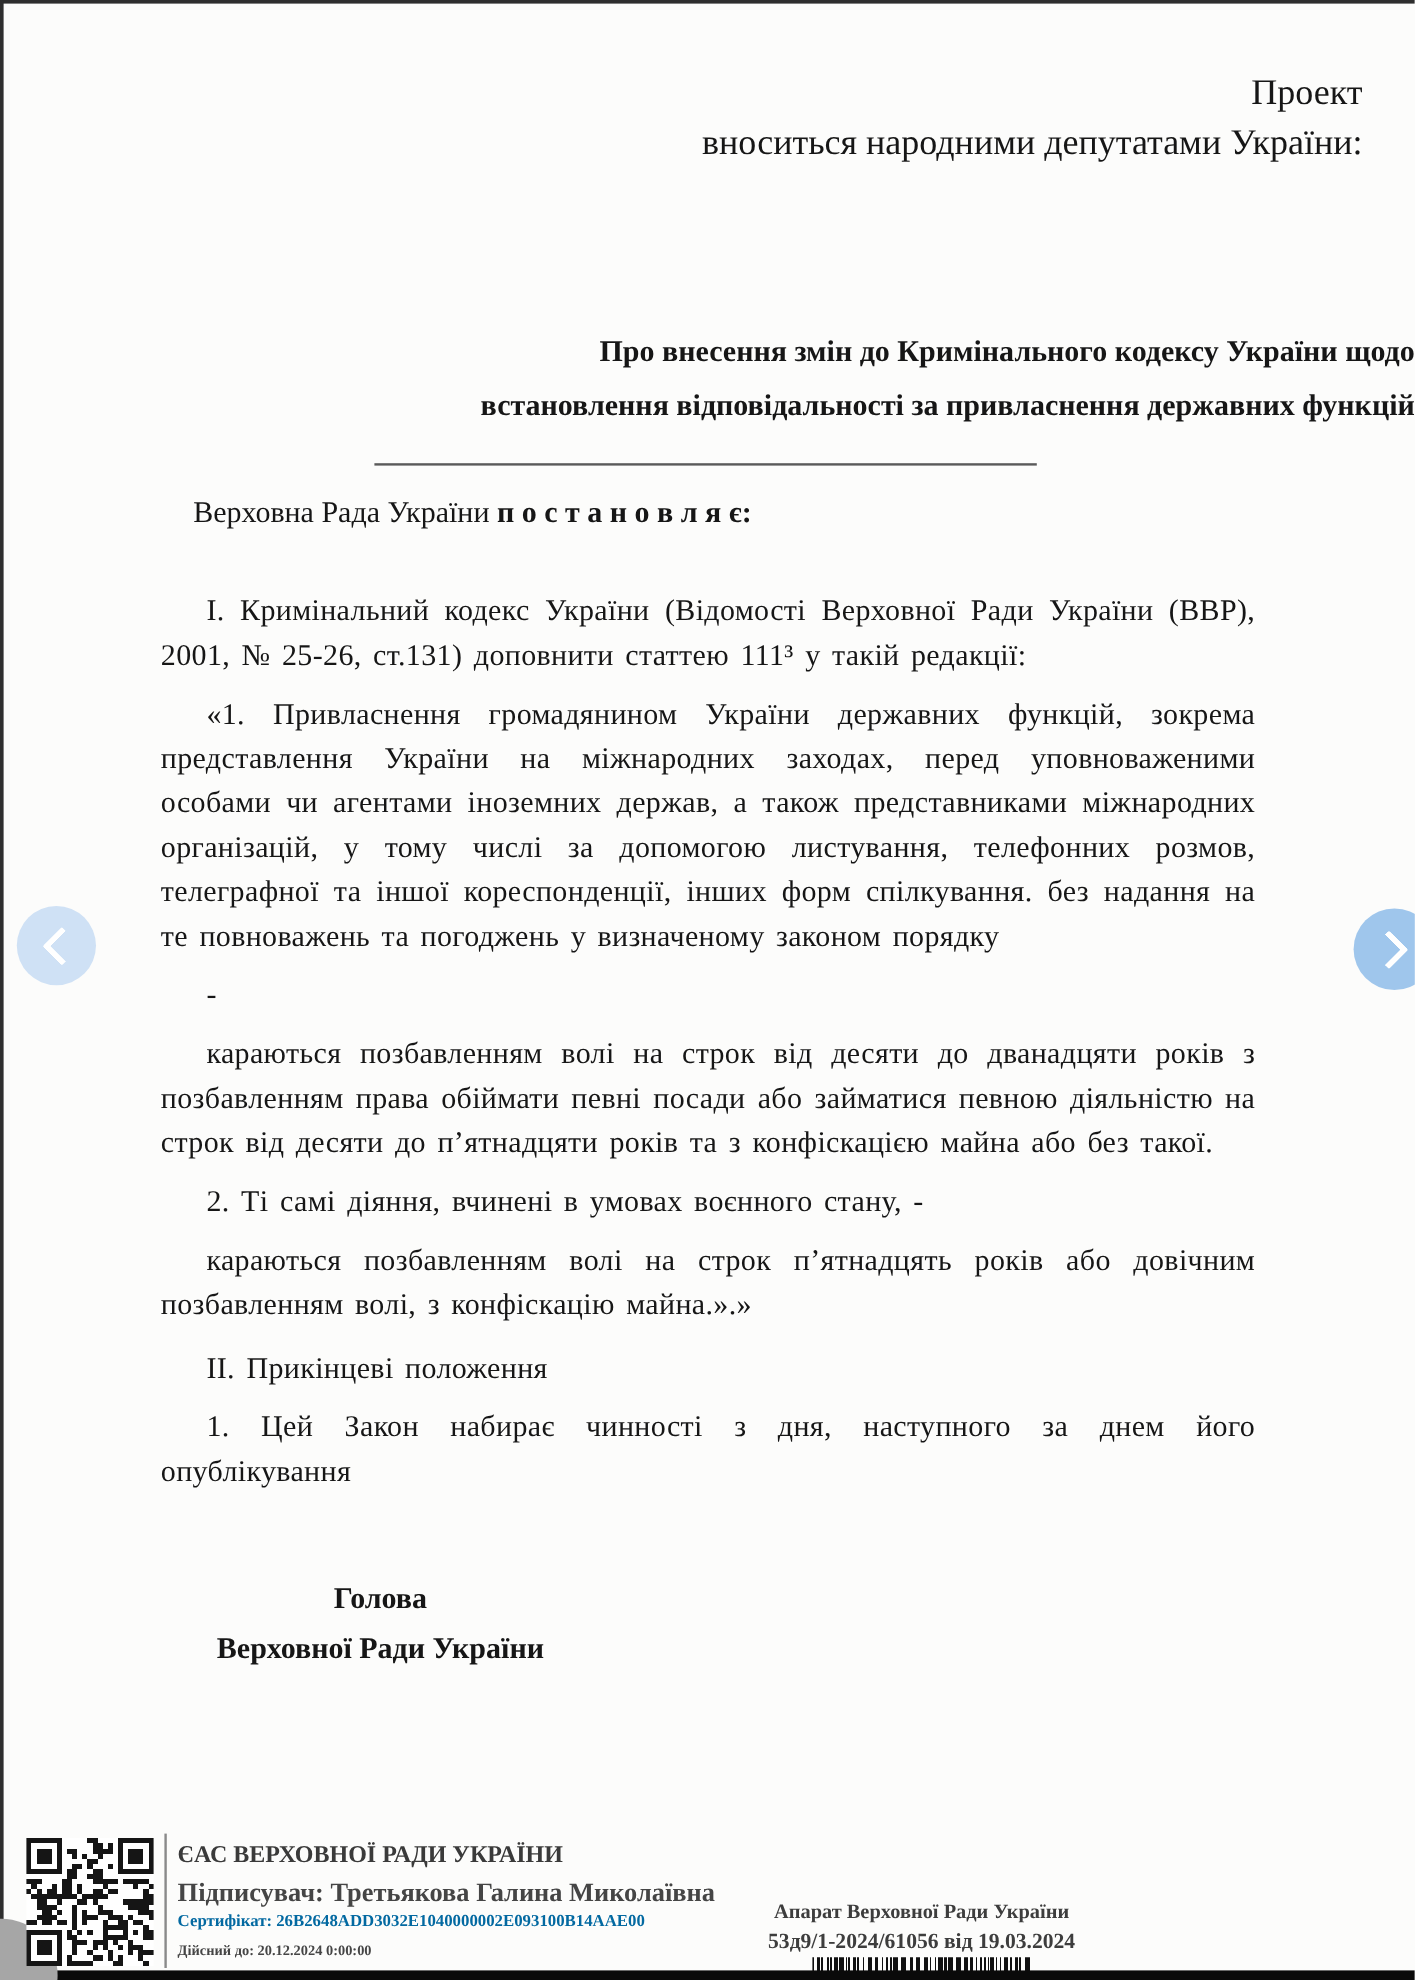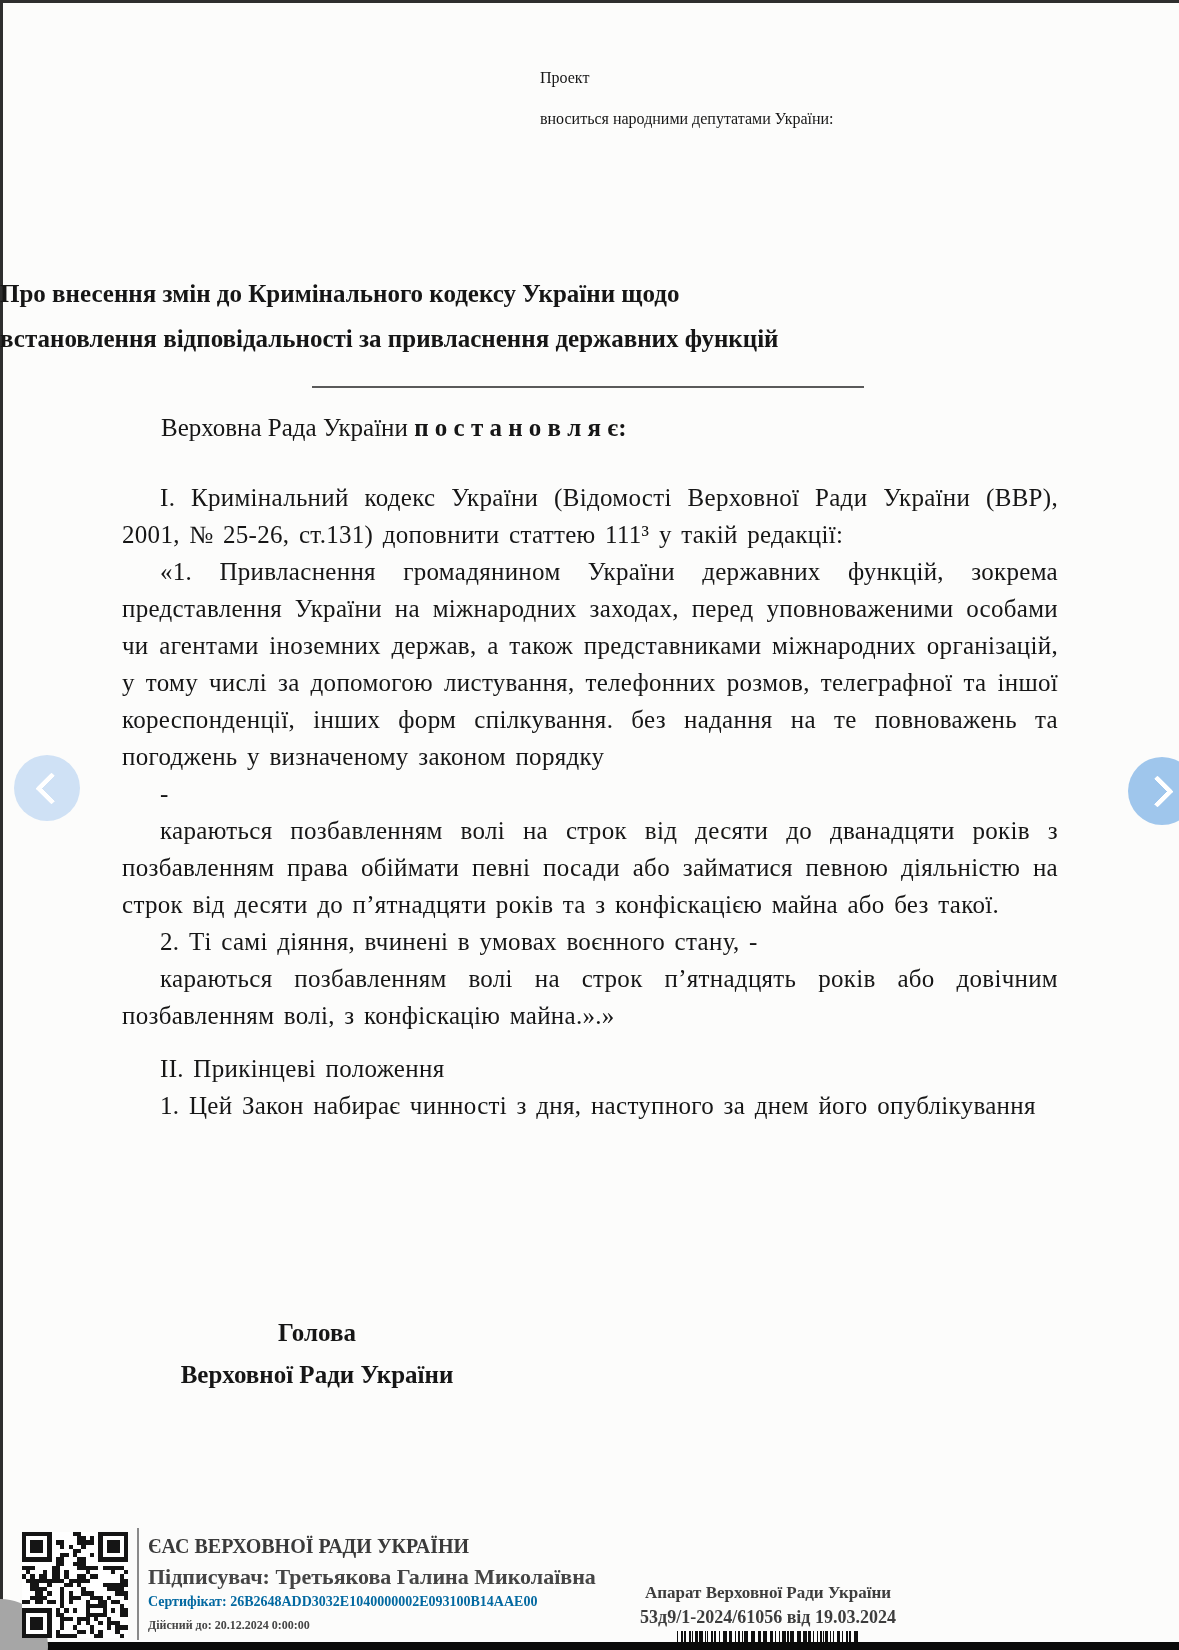--- a/index.html
+++ b/index.html
@@ -8,41 +8,41 @@
     background:#ffffff;
     font-family:"Liberation Serif","DejaVu Serif",serif;
   }
   .page{
     position:relative;width:1179px;height:1650px;overflow:hidden;
     background:#fcfcfb;color:#161616;
   }
   .edge-top{position:absolute;top:0;left:0;width:100%;height:3px;background:#2e2e2e;}
   .edge-left{position:absolute;top:0;left:0;width:3px;height:100%;background:#2e2e2e;}
 
-  .draft{position:absolute;left:540px;top:57px;font-size:16px;line-height:41px;white-space:nowrap;}
+  .draft{position:absolute;left:585px;top:57px;font-size:30px;line-height:41px;white-space:nowrap;text-align:right;}
 
   .law-title{
     position:absolute;left:0;top:200px;width:100%;margin:0;
     text-align:center;font-size:27px;font-weight:bold;font-style:italic;letter-spacing:1px;
   }
   .subtitle{
     position:absolute;left:0;top:271px;width:100%;
-    text-align:left;font-weight:bold;font-size:25px;line-height:45px;
+    text-align:right;font-weight:bold;font-size:25px;line-height:45px;
   }
   .rule{position:absolute;left:312px;top:386px;width:552px;height:2px;background:#5a5a5a;}
 
   .enacting{position:absolute;left:161px;top:414px;font-size:25px;white-space:nowrap;}
   .enacting .bold{font-weight:bold;}
 
   .body{
     position:absolute;left:122px;top:479px;width:936px;
     font-size:25px;line-height:37px;text-align:justify;
     word-spacing:3px;letter-spacing:0.3px;
   }
-  .body p{margin:0;text-indent:38px;}
+  .body p{margin:12px;text-indent:38px;}
   .body p.gap{margin-top:16px;}
 
   .signature{
     position:absolute;left:158px;top:1312px;width:318px;
     text-align:center;font-weight:bold;font-size:25px;line-height:42px;white-space:nowrap;
   }
 
   .nav{
     position:absolute;border:none;border-radius:50%;padding:0;
     display:flex;align-items:center;justify-content:center;cursor:pointer;z-index:5;

